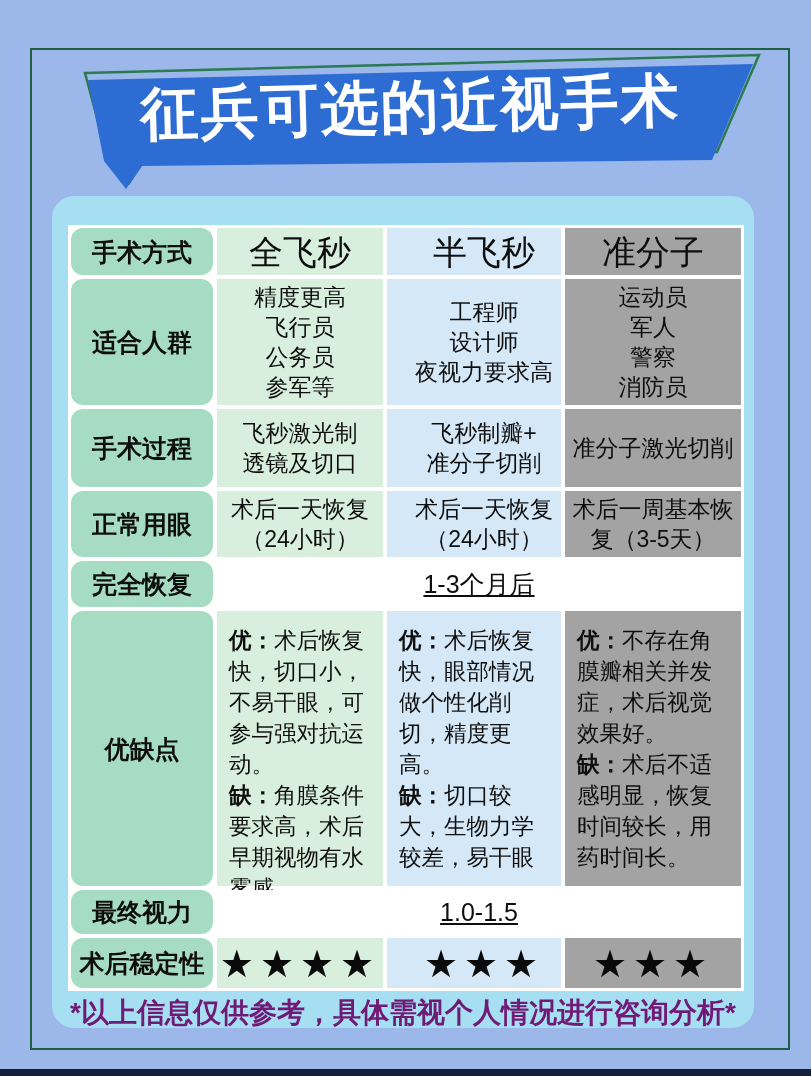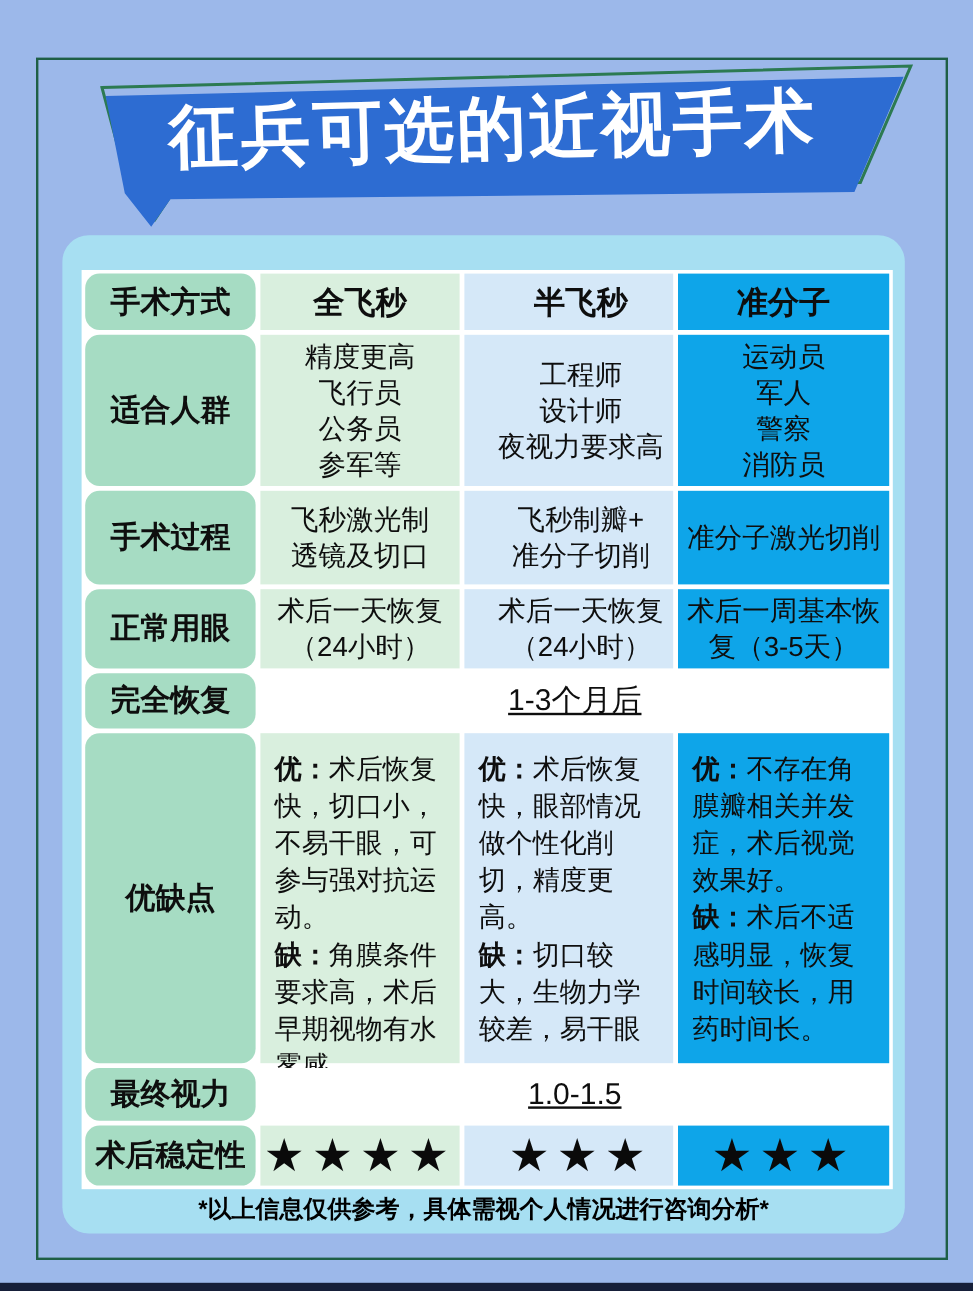--- a/index.html
+++ b/index.html
@@ -40,36 +40,36 @@
     grid-template-rows:47px 126px 78px 66px 46px 275px 44px 50px;
     gap:4px;padding:3px;background:#ffffff;
   }
   .cell{
     display:flex;align-items:center;justify-content:center;
     text-align:center;font-size:23px;line-height:30px;font-weight:500;
   }
   .lab{background:#a6dcc3;font-weight:700;font-size:25px;border-radius:12px;}
   .c-green{background:#d9efde;}
   .c-blue{background:#d5e8f8;padding-left:20px;}
-  .c-blue2{background:#0ea5e9;}
-  .hdr{font-weight:700;font-size:26px;}
+  .c-blue2{background:#a3a3a3;}
+  .hdr{font-weight:400;font-size:34px;}
   .span-cell{grid-column:2 / 5;background:#ffffff;font-size:25px;font-weight:400;text-decoration:underline;}
   .pre{white-space:pre-line;}
   .pc{
     display:block;align-items:flex-start;text-align:left;
     padding:14px 10px 0 12px;box-sizing:border-box;
     font-size:22.5px;line-height:31px;font-weight:500;
   }
   .pc p{margin:0;}
   .pc .k{font-weight:800;}
   .stars{font-size:38px;letter-spacing:6px;font-weight:400;color:#0a0a0a;padding-top:2px;}
   
   .footer{
     position:absolute;left:52px;top:994px;width:702px;
-    text-align:center;font-size:20px;font-weight:700;color:#000000;
+    text-align:center;font-size:28px;font-weight:700;color:#701a75;
   }
 </style>
 </head>
 <body>
 
 <div id="app">
 
   <div class="frame"></div>
 
   <svg class="banner-svg" viewBox="0 0 711 145" xmlns="http://www.w3.org/2000/svg">

